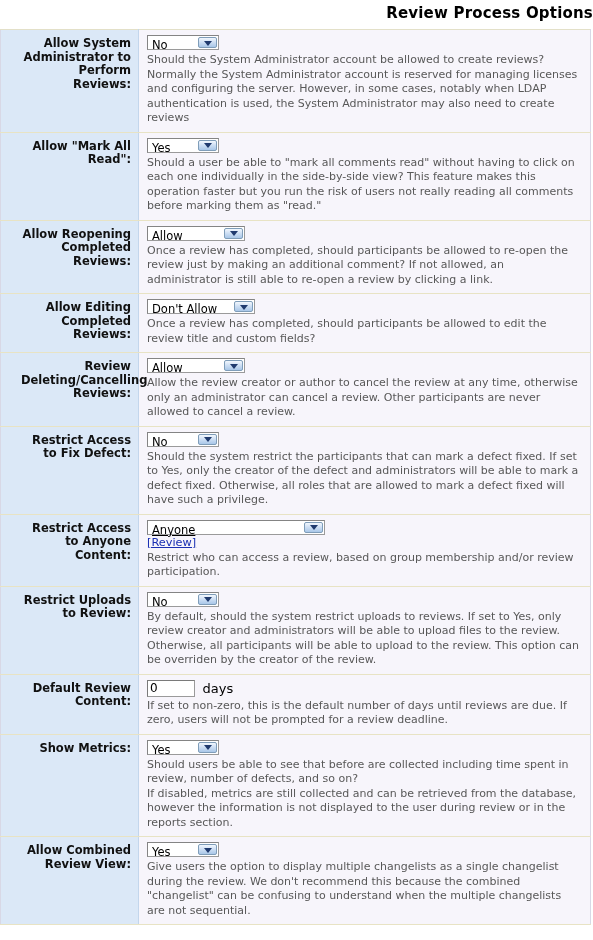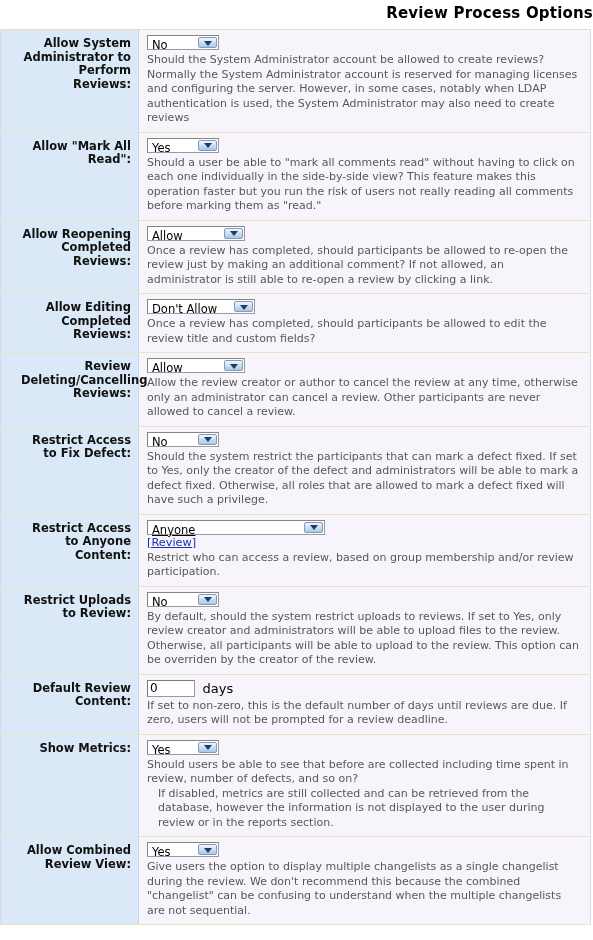--- a/index.html
+++ b/index.html
@@ -67,21 +67,21 @@
     box-sizing: border-box;
   }
 
   .desc {
     color: #585858;
     font-size: 11px;
     line-height: 14.5px;
     margin-top: 2px;
     max-width: 434px;
   }
-  .desc + .desc { margin-top: 0; margin-left: 11px; }
+  .desc + .desc { margin-top: 0; }
 
   
   .xp-select {
     display: inline-flex;
     align-items: stretch;
     height: 15px;
     background: #ffffff;
     border: 1px solid #9a9a9a;
     border-top-color: #848484;
     border-left-color: #848484;

